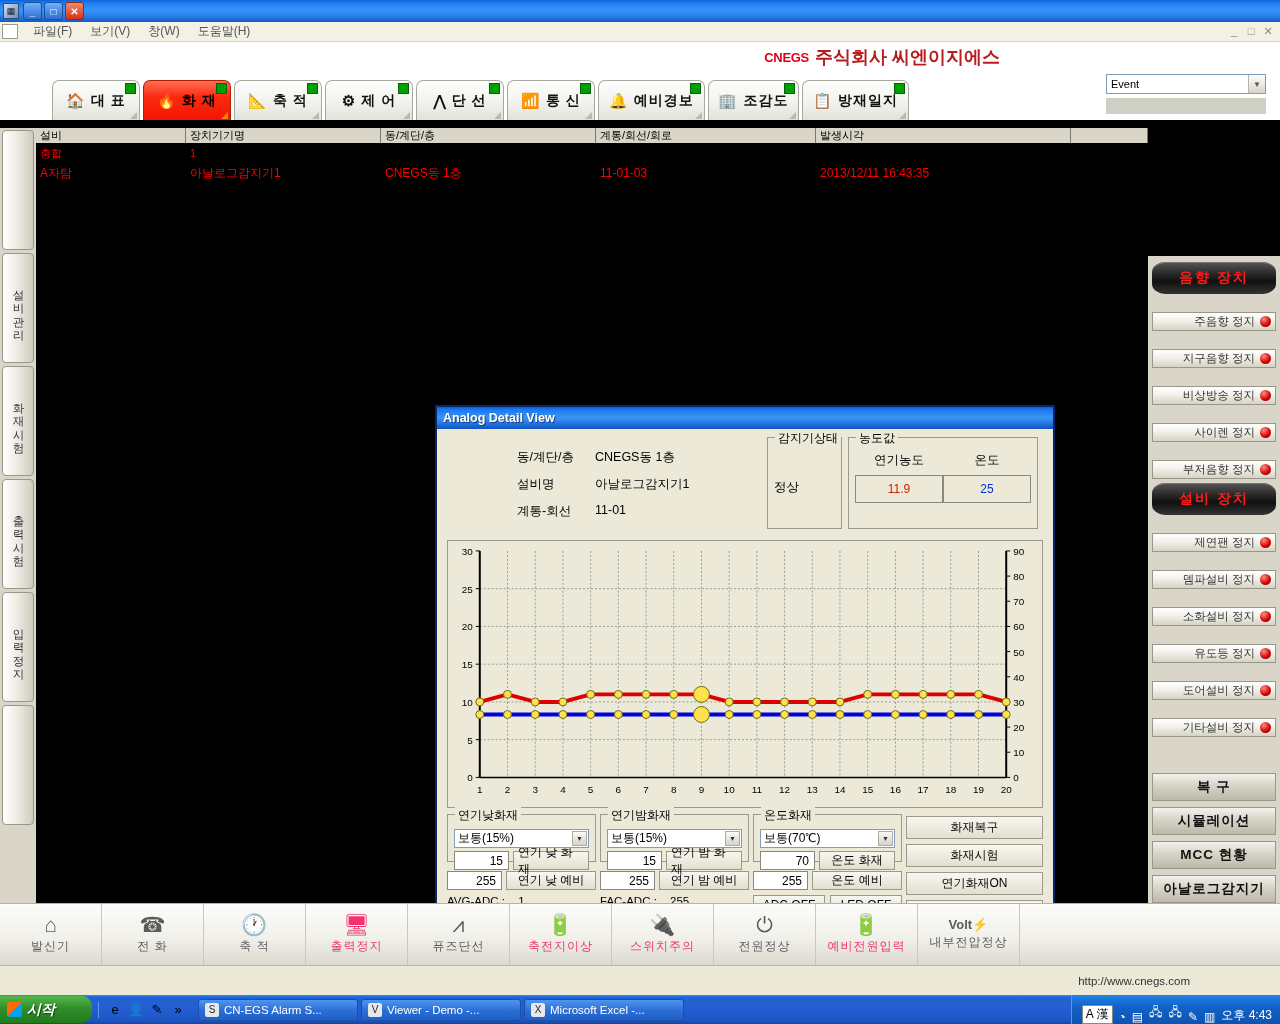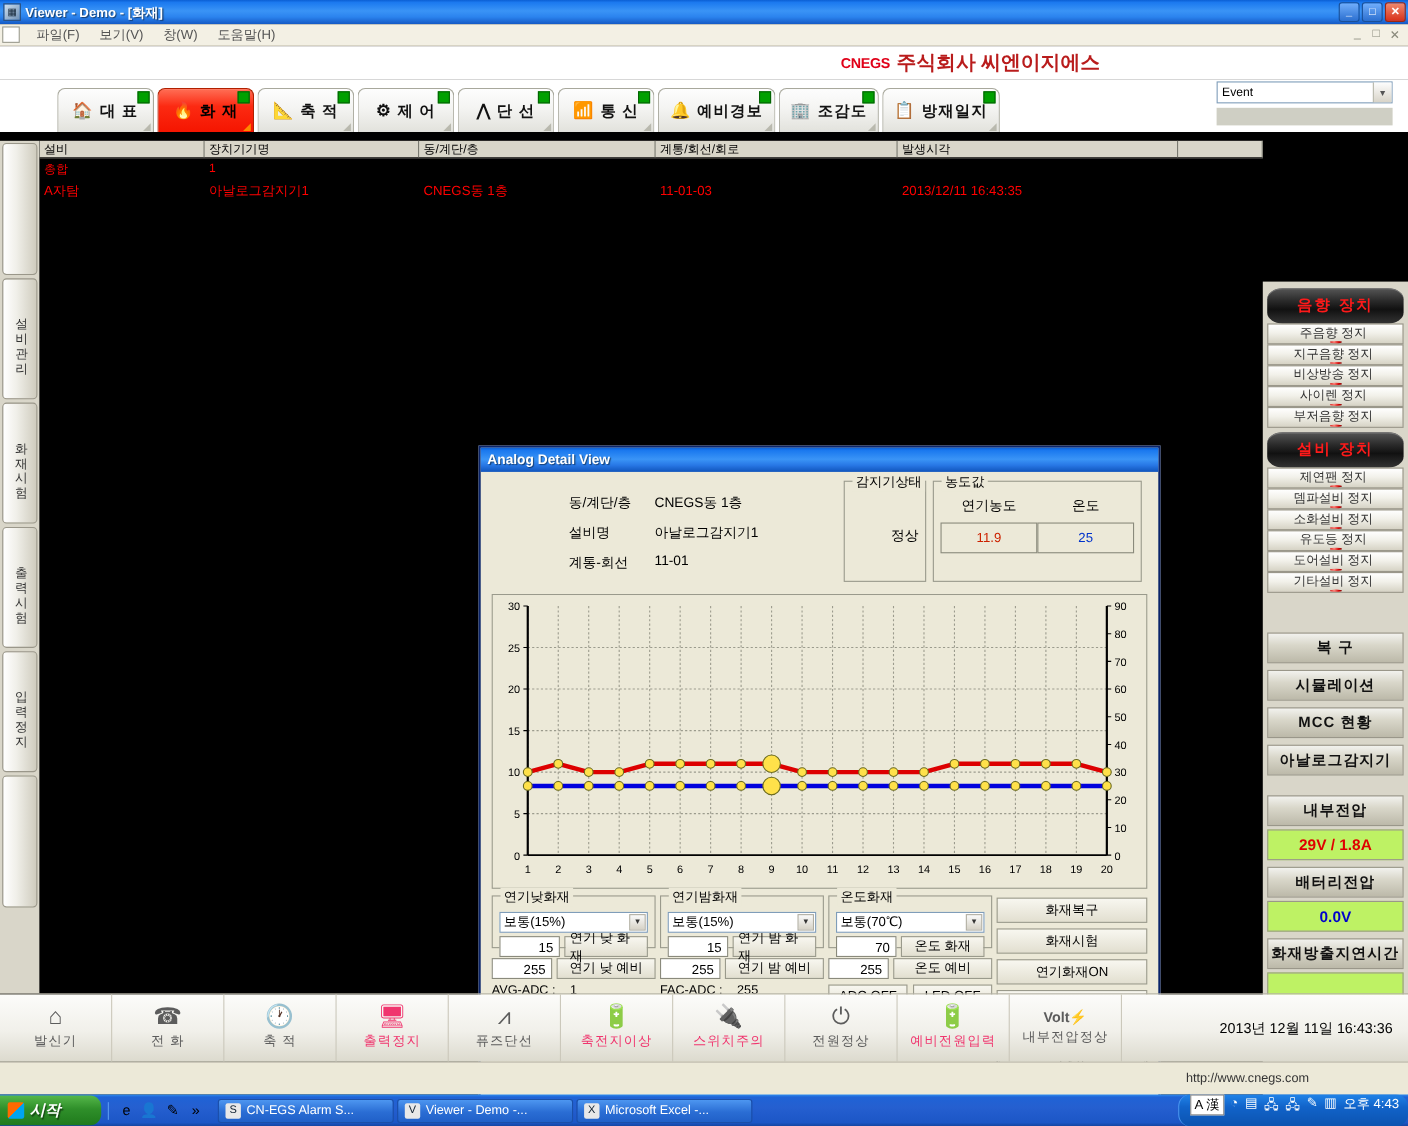--- a/index.html
+++ b/index.html
@@ -190,21 +190,21 @@
   .infoleft { width: 320px; padding: 12px 0 0 70px; }
   .inforow { display: flex; margin-bottom: 10px; font-size: 12.5px; color:#000;}
   .inforow .lab { width: 78px; }
   .inforow .val { }
 
   .gbox { border: 1px solid #9a9a8c; position: relative; padding: 14px 6px 6px; }
   .gbox > .glabel {
     position: absolute; top: -8px; left: 7px;
     background: #ece9d8; padding: 0 3px; font-size: 12px; color:#000;
   }
-  .statebox { width: 75px; height: 92px; display:flex; align-items:center; justify-content:flex-end; }
+  .statebox { width: 75px; height: 92px; display:flex; align-items:center; justify-content:flex-start; }
   .statebox .sv { font-size: 12.5px; }
   .densbox { width: 190px; height: 92px; margin-left: 6px; }
   .denscols { display: flex; }
   .denscol { flex: 1; text-align: center; }
   .denscol .hd { font-size: 12.5px; margin-bottom: 6px; }
   .denscol .field {
     border: 1px solid #8a8a7c; background: #ece9d8; height: 28px;
     display: flex; align-items: center; justify-content: center;
     font-size: 12px;
   }
@@ -275,27 +275,26 @@
   .secthead {
     height: 32px; margin-top: 4px;
     background: linear-gradient(180deg,#565656 0%,#2b2b2b 35%,#111 60%,#333 100%);
     border-radius: 14px/10px;
     display: flex; align-items: center; justify-content: center;
     color: #ff1a1a; font-weight: bold; font-size: 14px;
     letter-spacing: 2px;
     box-shadow: inset 0 1px 0 #777;
   }
   .rbtn {
-    height: 19px; margin-top: 0;
+    height: 19px; margin-top: 18px;
     border: 1px solid #9a978a;
     background: linear-gradient(180deg,#ffffff 0%,#f2f1ea 45%,#d6d3c5 100%);
     display: flex; align-items: center; justify-content: flex-end;
     padding-right: 4px; font-size: 11.5px; color: #333;
     position: relative;
-    flex-direction: column;
   }
   .rbtn .led {
     width: 11px; height: 11px; border-radius: 50%;
     background: radial-gradient(circle at 35% 30%,#ff8a80,#d00000 60%,#7a0000);
     margin-left: 5px;
   }
   .bigbtn {
     height: 28px; margin-top: 6px;
     background: linear-gradient(180deg,#f2f2ee 0%,#d9d7ca 40%,#bcb9a9 100%);
     border: 1px solid #9a978a;
@@ -370,33 +369,32 @@
     background: linear-gradient(180deg,#4d96f0,#2a6dd4 55%,#2060c8);
     border: 1px solid #1b4fa8; border-radius: 3px;
     display: flex; align-items: center; gap: 5px; padding: 0 6px;
     color: #fff; font-size: 11.5px; white-space: nowrap; overflow: hidden;
   }
   .taskitem .tico { width: 14px; height: 14px; font-size: 10px;
     display:flex;align-items:center;justify-content:center; background:#e8e8e8; color:#123; border-radius:2px;}
   .tray {
     margin-left: auto; height: 29px;
     background: linear-gradient(180deg,#2083e8,#1163c9 40%,#0c53b0);
-    display: flex; align-items: flex-start; gap: 6px; padding: 0 8px 0 10px;
+    display: flex; align-items: flex-end; gap: 6px; padding: 0 8px 0 10px;
     border-left: 1px solid #4d9cf2;
-    color: #fff; font-size: 12px; border-radius: 11px;
+    color: #fff; font-size: 12px;
   }
   .tray .ime { background:#fff; color:#000; padding:0 3px; font-size:12px; border:1px solid #888; }
   .tray .ti { font-size: 12px; }
 </style>
 </head>
 <body>
 
 <div class="titlebar">
   <div class="tbicon">▦</div>
-  <div class="tbtitle">Viewer - Demo - [화재]</div>
   <div class="winbtns">
     <div class="winbtn">_</div>
     <div class="winbtn">□</div>
     <div class="winbtn close">✕</div>
   </div>
 </div>
 
 <div class="menubar">
   <div class="docicon"></div>
   <div class="mi">파일(F)</div>
@@ -926,21 +924,20 @@
     <div class="lb">전원정상</div>
   </div>
   <div class="sitem alert">
     <div class="ic">🔋</div>
     <div class="lb">예비전원입력</div>
   </div>
   <div class="sitem">
     <div class="ic" style="font-size:13px;font-weight:bold">Volt⚡</div>
     <div class="lb">내부전압정상</div>
   </div>
-  <div class="clockbox">2013년 12월 11일 16:43:36</div>
 </div>
 
 <div class="footerline">
   <div class="url">http://www.cnegs.com</div>
 </div>
 
 <div class="taskbar">
   <div class="startbtn">
     <span class="flag"></span>
     <span>시작</span>

